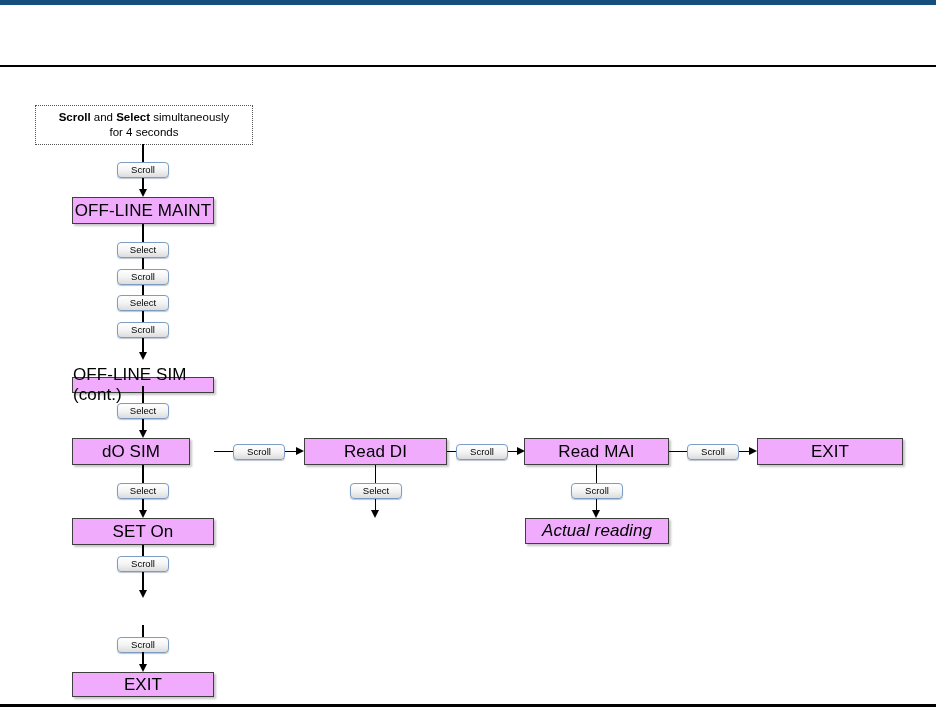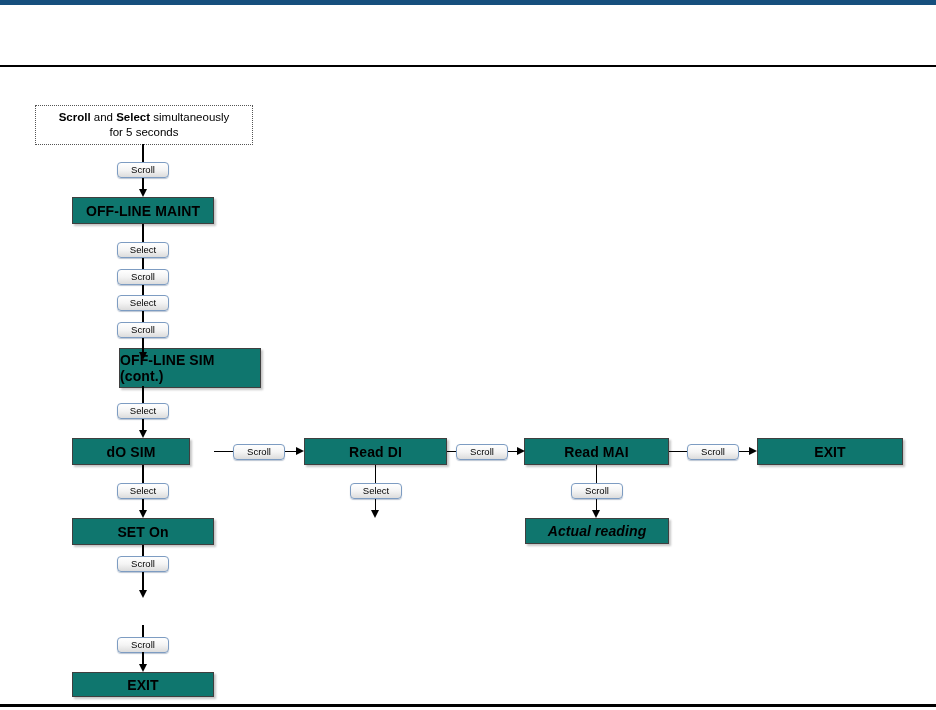--- a/index.html
+++ b/index.html
@@ -14,24 +14,24 @@
 
   .trigger {
     position:absolute; left:35px; top:105px; width:216px; height:38px;
     border:1px dotted #555; background:#fff;
     display:flex; flex-direction:column; align-items:center; justify-content:center;
     font-size:11.5px; line-height:15px; text-align:center;
   }
   .trigger b { font-weight:bold; }
 
   .box {
-    position:absolute; box-sizing:border-box; background:#0f766e;
+    position:absolute; box-sizing:border-box; background:#f0abfc;
     border:1.4px solid #3f3f3f; box-shadow:2px 2px 2px #c6c6c6;
     display:flex; align-items:center; justify-content:center;
-    font-weight:bold; font-size:14px; letter-spacing:.1px;
+    font-weight:normal; font-size:17px; letter-spacing:.1px;
   }
   .box.italic { font-style:italic; }
 
   .btn {
     position:absolute; box-sizing:border-box; width:52px; height:16px;
     border:1px solid #7d9cc2; border-radius:4px;
     background:linear-gradient(180deg,#ffffff 0%,#f4f4f4 50%,#dcdcdc 100%);
     box-shadow:0 1px 1px rgba(60,90,130,.35), inset 0 1px 0 #fdfdfd;
     display:flex; align-items:center; justify-content:center;
     font-size:9.5px; line-height:1;
@@ -50,42 +50,42 @@
 <body>
 
 <div id="page">
 
   <div class="topbar"></div>
   <div class="rule" id="header-rule"></div>
   <div class="rule" id="footer-rule"></div>
 
   <div class="trigger">
     <span><b>Scroll</b><span> and </span><b>Select</b><span> simultaneously</span></span>
-    <span>for 5 seconds</span>
+    <span>for 4 seconds</span>
   </div>
 
   <div class="btn" style="left:117px;top:162px;">Scroll</div>
   <div class="btn" style="left:117px;top:242px;">Select</div>
   <div class="btn" style="left:117px;top:269px;">Scroll</div>
   <div class="btn" style="left:117px;top:295px;">Select</div>
   <div class="btn" style="left:117px;top:322px;">Scroll</div>
   <div class="btn" style="left:117px;top:403px;">Select</div>
   <div class="btn" style="left:117px;top:483px;">Select</div>
   <div class="btn" style="left:117px;top:556px;">Scroll</div>
   <div class="btn" style="left:117px;top:637px;">Scroll</div>
 
   <div class="btn" style="left:233px;top:444px;">Scroll</div>
   <div class="btn" style="left:456px;top:444px;">Scroll</div>
   <div class="btn" style="left:687px;top:444px;">Scroll</div>
 
   <div class="btn" style="left:350px;top:483px;">Select</div>
   <div class="btn" style="left:571px;top:483px;">Scroll</div>
 
   <div class="box" style="left:72px;top:197px;width:142px;height:27px;">OFF-LINE MAINT</div>
-  <div class="box" style="left:72px;top:348px;width:142px;height:40px;margin-left:47px;">OFF-LINE SIM (cont.)</div>
+  <div class="box" style="left:72px;top:377px;width:142px;height:16px;">OFF-LINE SIM (cont.)</div>
   <div class="box" style="left:72px;top:438px;width:118px;height:27px;">dO SIM</div>
   <div class="box" style="left:304px;top:438px;width:143px;height:27px;">Read DI</div>
   <div class="box" style="left:524px;top:438px;width:145px;height:27px;">Read MAI</div>
   <div class="box" style="left:757px;top:438px;width:146px;height:27px;">EXIT</div>
   <div class="box" style="left:72px;top:518px;width:142px;height:27px;">SET On</div>
   <div class="box italic" style="left:525px;top:518px;width:144px;height:26px;">Actual reading</div>
   <div class="box" style="left:72px;top:672px;width:142px;height:25px;">EXIT</div>
 
   <i class="vline" style="left:142.3px;top:144px;height:18px;"></i>
   <i class="vline" style="left:142.3px;top:178px;height:13px;"></i>

